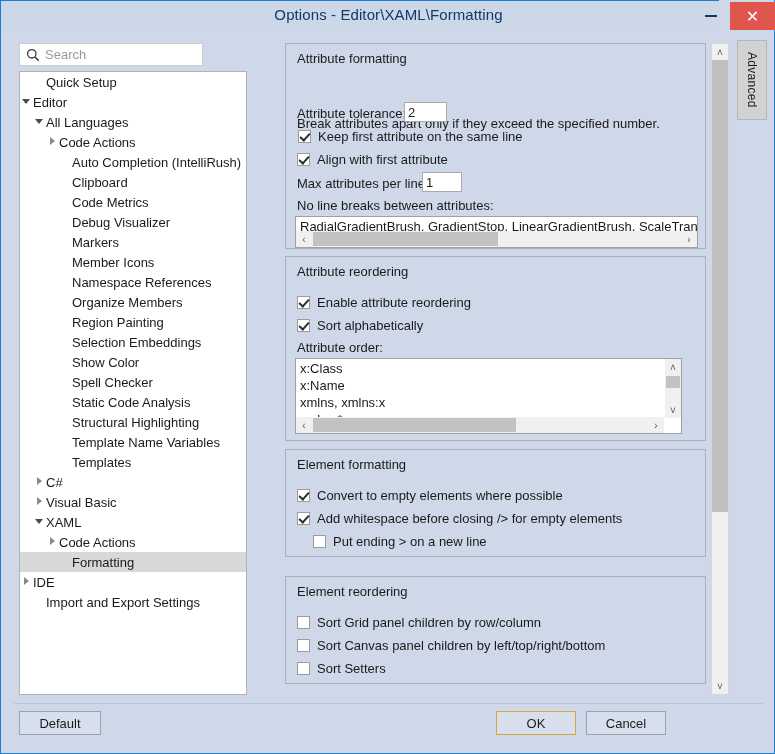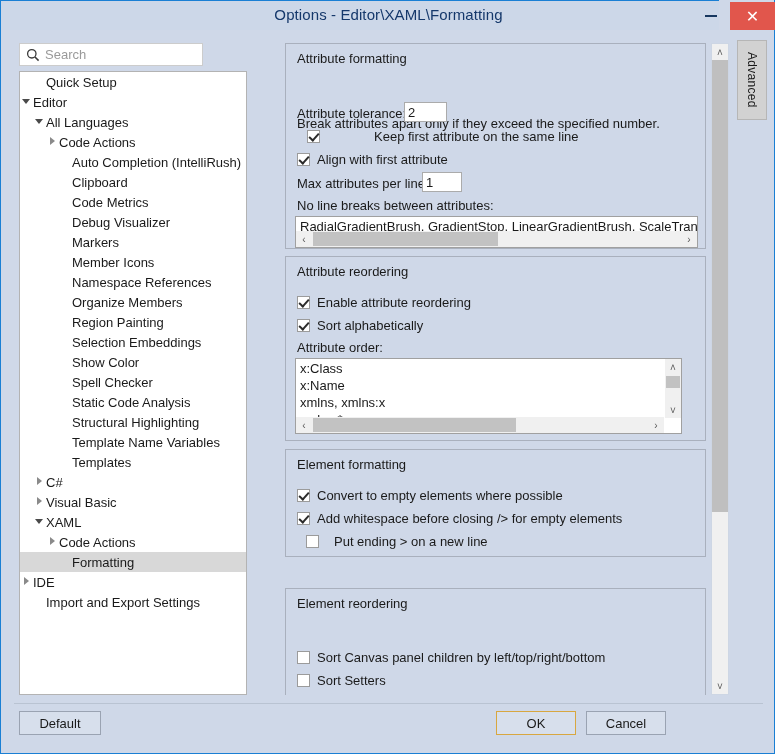--- a/index.html
+++ b/index.html
@@ -451,21 +451,21 @@
   <div id="content-area">
 
     <div class="groupbox" style="top:0px; height:206px;">
       <div class="gb-title">Attribute formatting</div>
 
       <div class="desc" style="left:11px; top:37px;">Break attributes apart only if they exceed the specified number.</div>
 
       <div class="lbl" style="left:11px; top:62px;">Attribute tolerance:</div>
       <div class="txtin" style="left:118px; top:58px; width:43px;">2</div>
 
-      <div class="cbrow" style="left:21px; top:85px;gap:47px;">
+      <div class="cbrow" style="left:12px; top:85px;">
         <span class="cbox checked"></span>
         <span>Keep first attribute on the same line</span>
       </div>
 
       <div class="cbrow" style="left:11px; top:108px;">
         <span class="cbox checked"></span>
         <span>Align with first attribute</span>
       </div>
 
       <div class="lbl" style="left:11px; top:132px;">Max attributes per line:</div>
@@ -524,29 +524,33 @@
       <div class="cbrow" style="left:11px; top:38px;">
         <span class="cbox checked"></span>
         <span>Convert to empty elements where possible</span>
       </div>
 
       <div class="cbrow" style="left:11px; top:61px;">
         <span class="cbox checked"></span>
         <span>Add whitespace before closing /&gt; for empty elements</span>
       </div>
 
-      <div class="cbrow" style="left:20px; top:84px;gap:8px;">
+      <div class="cbrow" style="left:27px; top:84px;">
         <span class="cbox"></span>
         <span>Put ending &gt; on a new line</span>
       </div>
     </div>
 
-    <div class="groupbox" style="top:545px; height:108px;">
+    <div class="groupbox" style="top:533px; height:108px;">
       <div class="gb-title">Element reordering</div>
 
+      <div class="cbrow" style="left:11px; top:38px;">
+        <span class="cbox"></span>
+        <span>Sort Grid panel children by row/column</span>
+      </div>
 
       <div class="cbrow" style="left:11px; top:61px;">
         <span class="cbox"></span>
         <span>Sort Canvas panel children by left/top/right/bottom</span>
       </div>
 
       <div class="cbrow" style="left:11px; top:84px;">
         <span class="cbox"></span>
         <span>Sort Setters</span>
       </div>

